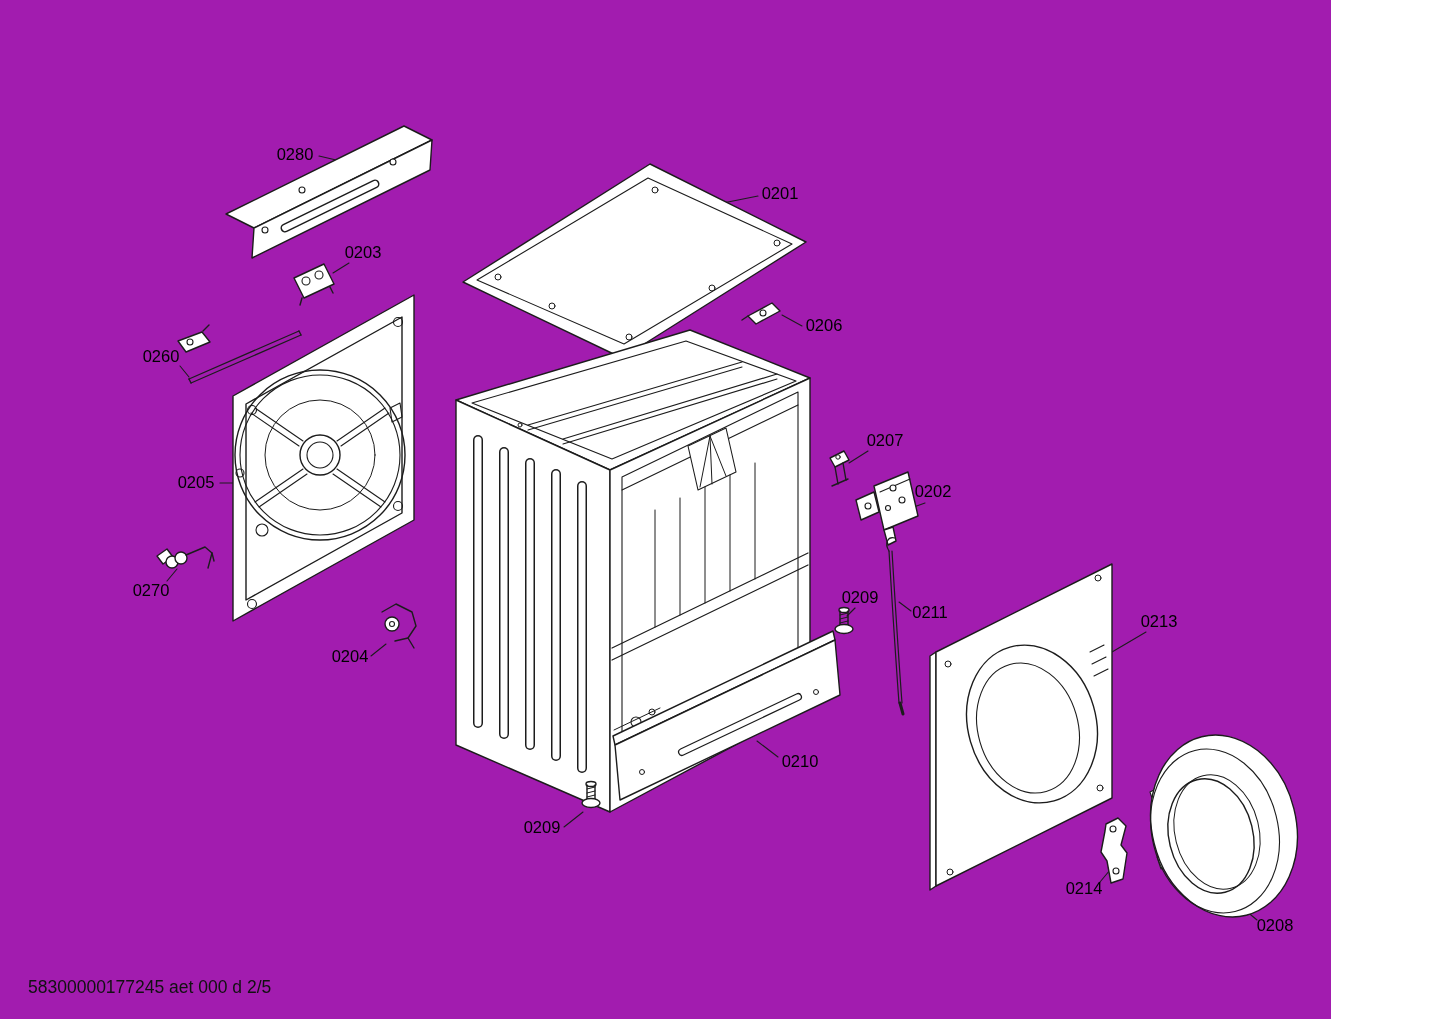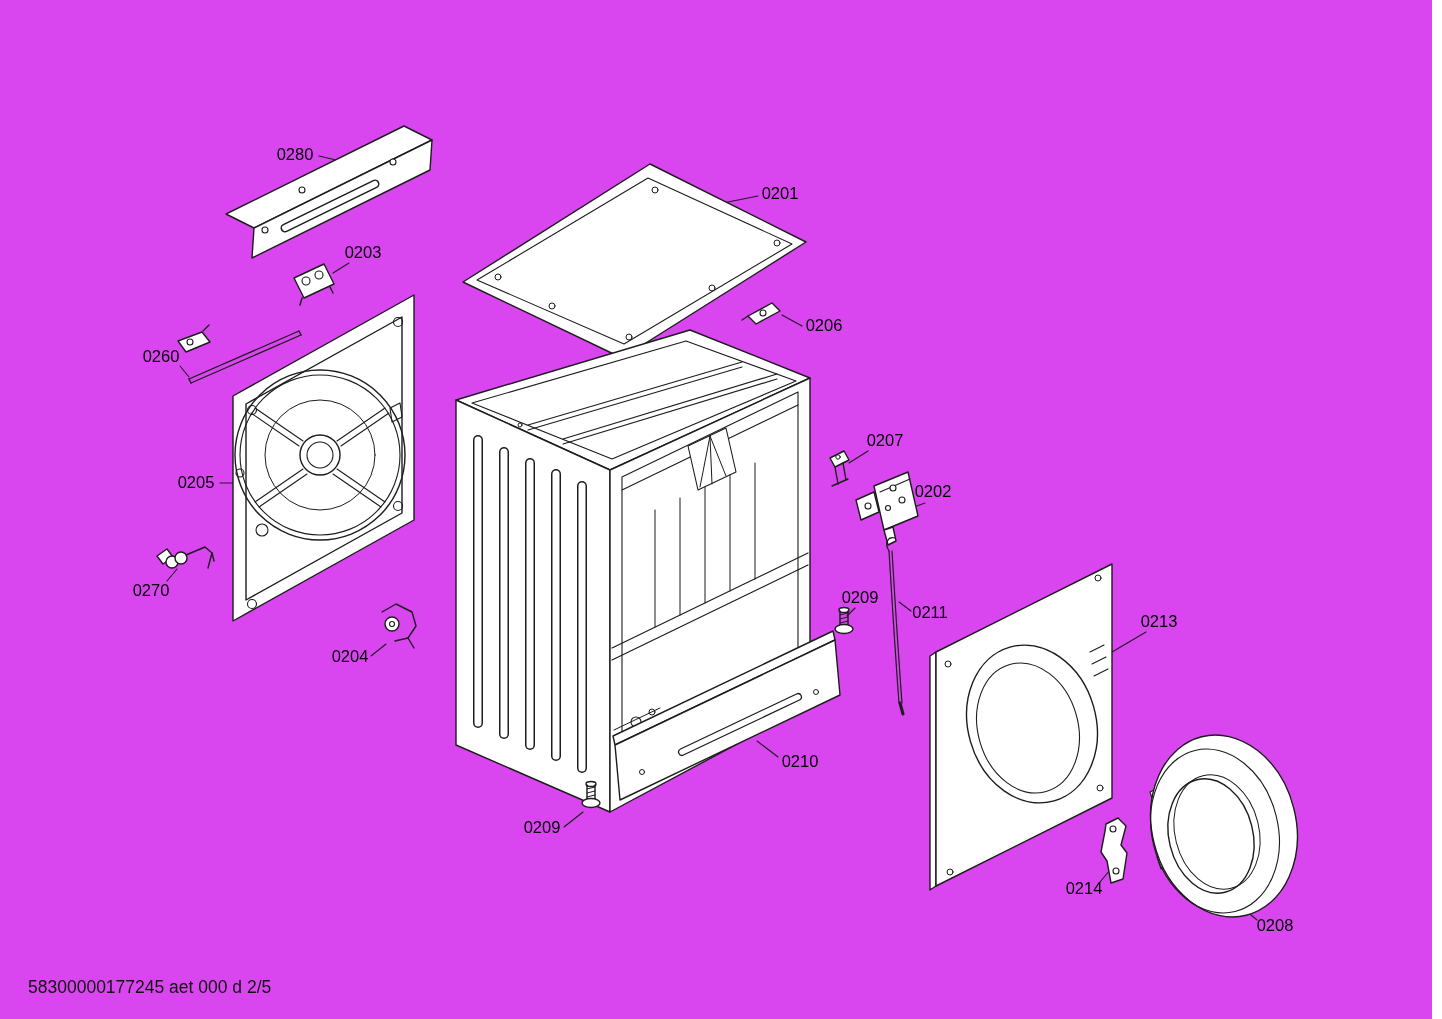--- a/index.html
+++ b/index.html
@@ -3,23 +3,23 @@
 <meta charset="utf-8">
 <style>
   html, body {
     margin: 0;
     padding: 0;
     background: #ffffff;
     font-family: "Liberation Sans", sans-serif;
   }
   .page {
     position: relative;
-    width: 1432px;
+    width: 1331px;
     height: 1019px;
-    background: #d946ef;
+    background: #a21caf;
     overflow: hidden;
   }
   svg { display: block; width: 1442px; height: 1019px; }
   text.part-label {
     font-family: "Liberation Sans", sans-serif;
     font-size: 16.5px;
     fill: #000000;
   }
   text.footer-text {
     font-family: "Liberation Sans", sans-serif;

